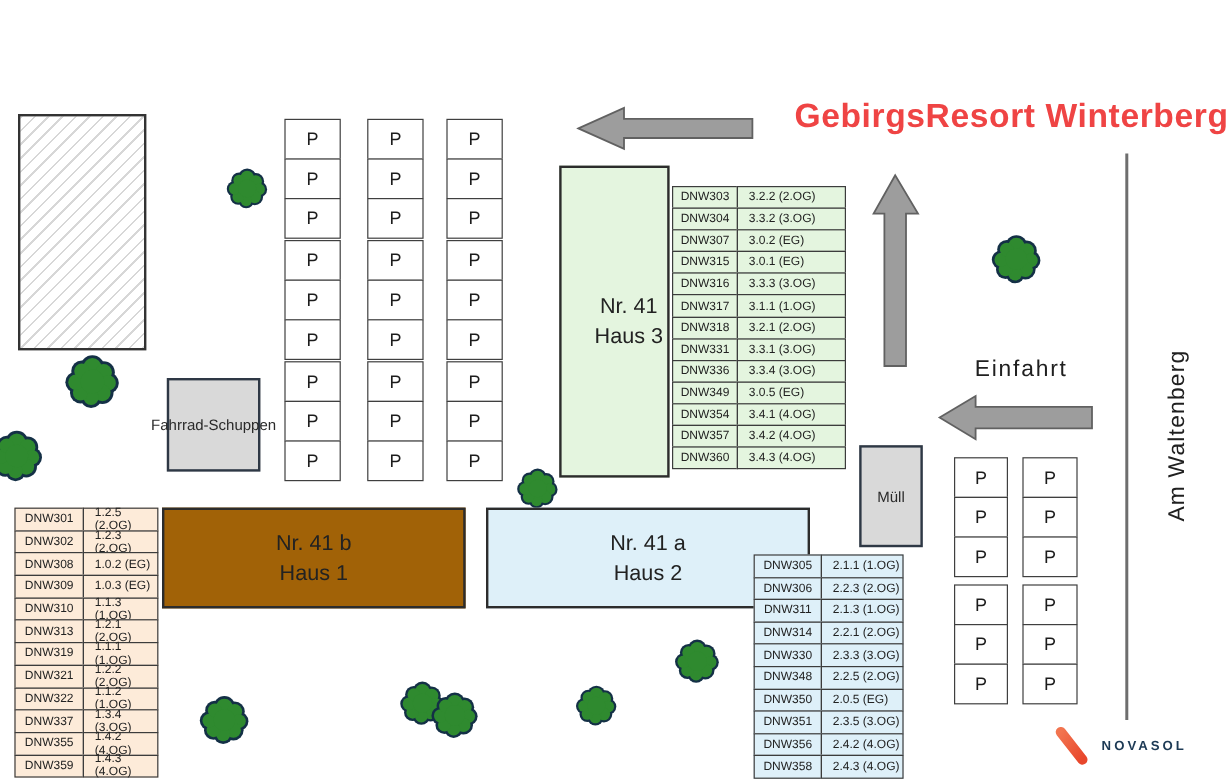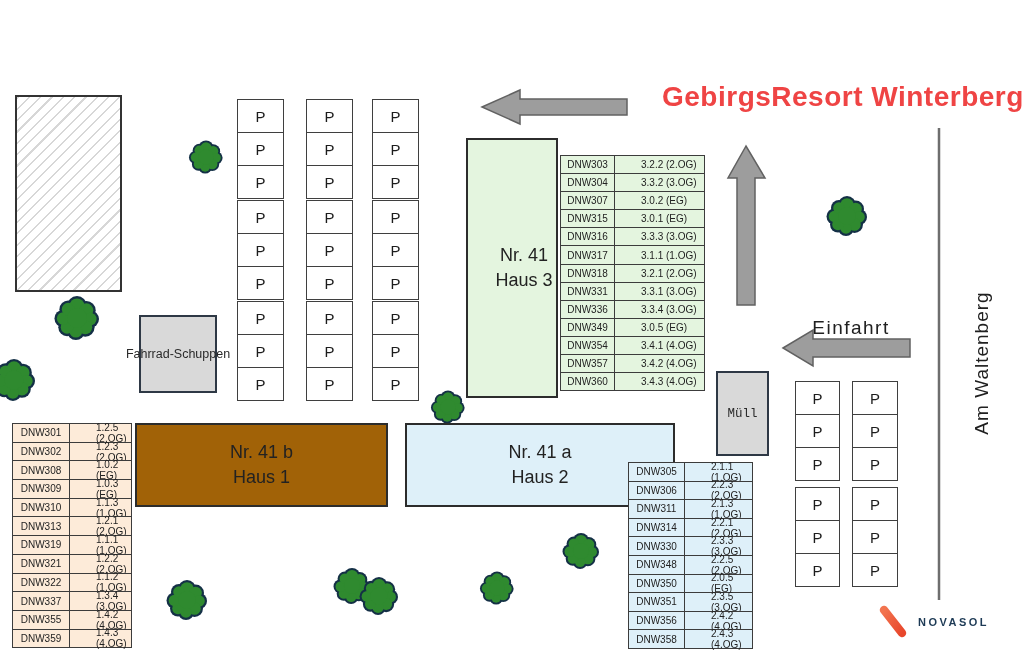--- a/index.html
+++ b/index.html
@@ -29,21 +29,21 @@
   .muell .bl{font-size:12.5px;color:#2a2a2a;}
   .hatched{border:2px solid #333;
     background:repeating-linear-gradient(135deg,#d7d7d7 0px,#d7d7d7 1.5px,#ffffff 1.5px,#ffffff 8px);}
 
   
   .aptable{display:flex;flex-direction:column;}
   .trow{display:flex;height:var(--rh);}
   .tcell{border:1px solid #3c3c3c;margin-top:-1px;display:flex;align-items:center;
          font-size:10px;color:#222;}
   .tid{justify-content:center;}
-  .tval{margin-left:-1px;padding-left:26px;flex:1;}
+  .tval{margin-left:-1px;padding-left:9px;flex:1;}
   .t3{--rh:18.1px;} .t3 .tcell{background:#e4f5df;} .t3 .tid{width:53px;}
   .t1{--rh:18.7px;} .t1 .tcell{background:#fdebd9;} .t1 .tid{width:56px;}
   .t2{--rh:18.6px;} .t2 .tcell{background:#def0f9;} .t2 .tid{width:55px;}
 
   
   .pgroup{display:flex;flex-direction:column;}
   .pcell{height:32px;border:1px solid #3f3f3f;margin-top:-1px;background:#fff;
          display:flex;align-items:center;justify-content:center;
          font-size:15px;font-weight:500;color:#1c1c1c;}
 
@@ -235,25 +235,25 @@
       <div class="trow">
         <div class="tcell tid">DNW357</div>
         <div class="tcell tval">3.4.2 (4.OG)</div>
       </div>
       <div class="trow">
         <div class="tcell tid">DNW360</div>
         <div class="tcell tval">3.4.3 (4.OG)</div>
       </div>
     </div>
 
-  <div class="abs muell" style="left:716px;top:371px;width:53px;height:85px;font-family:Liberation Mono, monospace;">
+  <div class="abs muell" style="left:716px;top:371px;width:53px;height:85px;">
     <div class="bl">Müll</div>
   </div>
 
-  <div class="abs einfahrt" style="left:791px;top:317px;width:120px;">Einfahrt</div>
+  <div class="abs einfahrt" style="left:791px;top:297px;width:120px;">Einfahrt</div>
 
   <div class="abs street" style="left:908px;top:351px;">Am Waltenberg</div>
 
   <div class="abs bldg haus1" style="left:135px;top:423px;width:253px;height:84px;">
     <div class="bl">Nr. 41 b</div>
     <div class="bl">Haus 1</div>
   </div>
   <div class="abs aptable t1" style="left:12px;top:424px;width:120px;">
       <div class="trow">
         <div class="tcell tid">DNW301</div>

